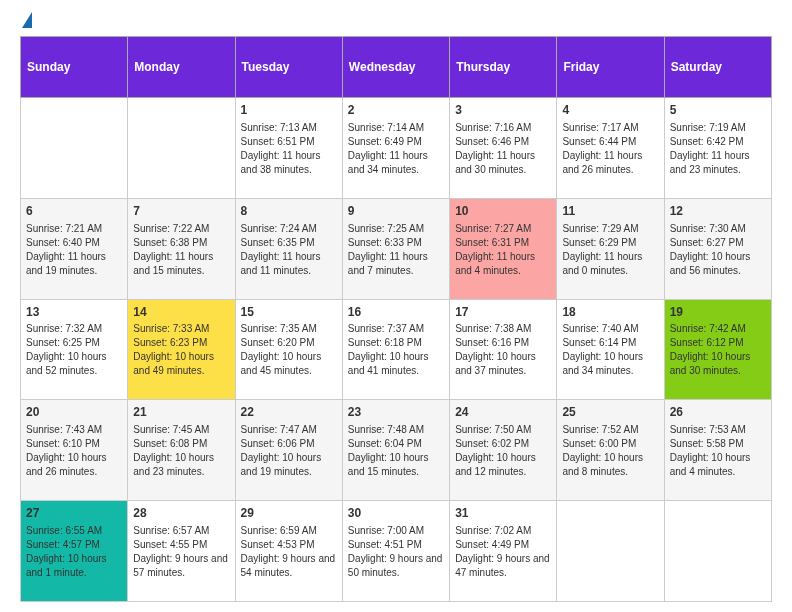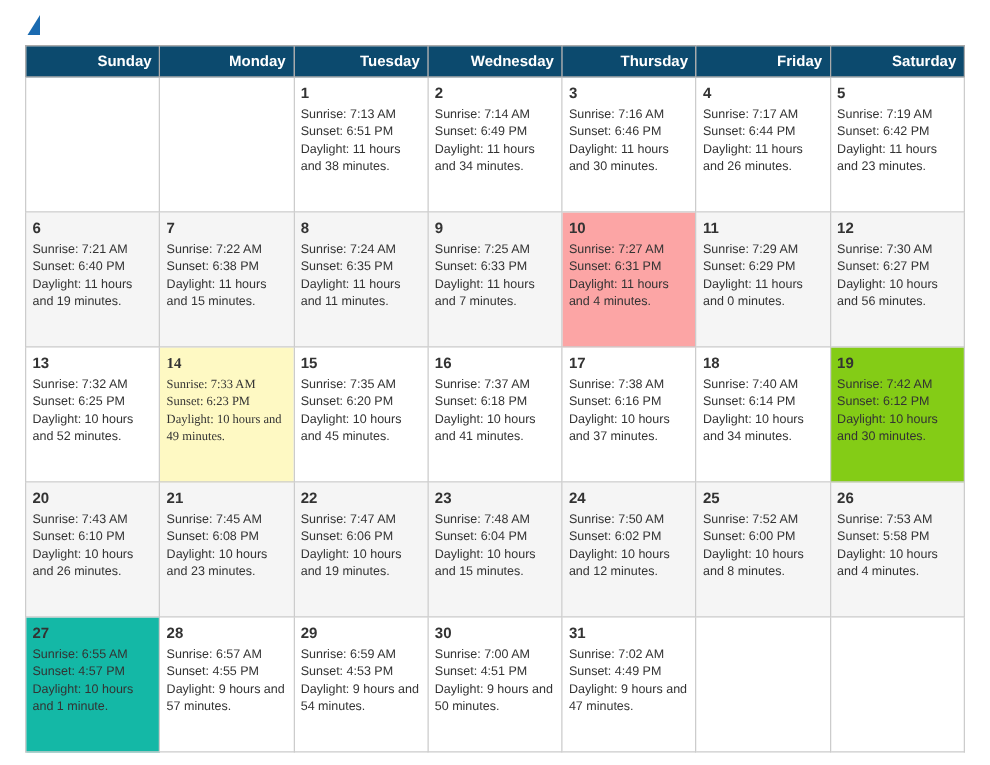--- a/index.html
+++ b/index.html
@@ -57,24 +57,24 @@
       color: #555;
     }
     .calendar {
       flex: 1;
       border: 1px solid #ccc;
       border-collapse: collapse;
       width: 100%;
       table-layout: fixed;
     }
     .calendar th {
-      background: #0c4a6e;
+      background: #6d28d9;
       color: #fff;
-      text-align: right;
-      padding: 5px 6px;
+      text-align: left;
+      padding: 23px 6px;
       font-size: 12px;
       border: 1px solid #aaa;
     }
     .calendar td {
       vertical-align: top;
       padding: 4px 5px;
       font-size: 10px;
       border: 1px solid #ccc;
       height: 88px;
       color: #333;
@@ -203,21 +203,21 @@
             <div>Daylight: 10 hours and 56 minutes.</div>
           </td>
         </tr>
         <tr>
           <td style="background: rgb(255, 255, 255);">
             <span class="day-num">13</span>
             <div>Sunrise: 7:32 AM</div>
             <div>Sunset: 6:25 PM</div>
             <div>Daylight: 10 hours and 52 minutes.</div>
           </td>
-          <td style="background: #fef9c3; font-family: Liberation Serif, serif;">
+          <td style="background: #fde047;">
             <span class="day-num">14</span>
             <div>Sunrise: 7:33 AM</div>
             <div>Sunset: 6:23 PM</div>
             <div>Daylight: 10 hours and 49 minutes.</div>
           </td>
           <td style="background: rgb(255, 255, 255);">
             <span class="day-num">15</span>
             <div>Sunrise: 7:35 AM</div>
             <div>Sunset: 6:20 PM</div>
             <div>Daylight: 10 hours and 45 minutes.</div>

